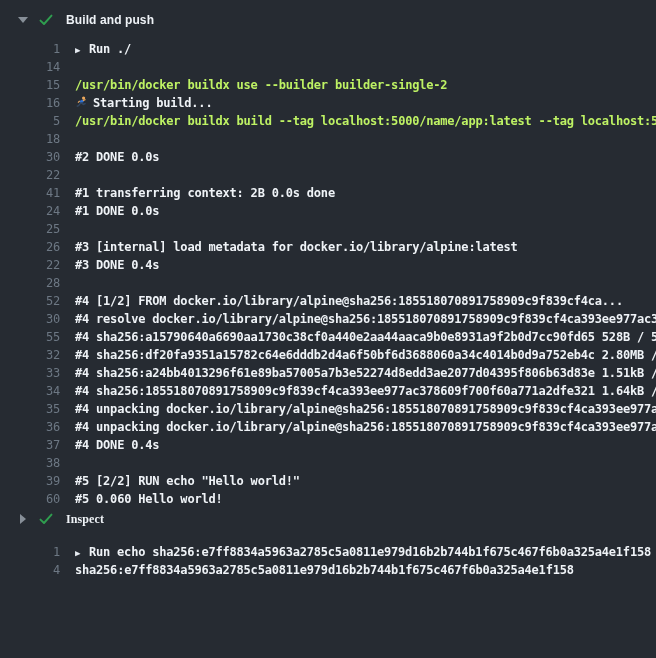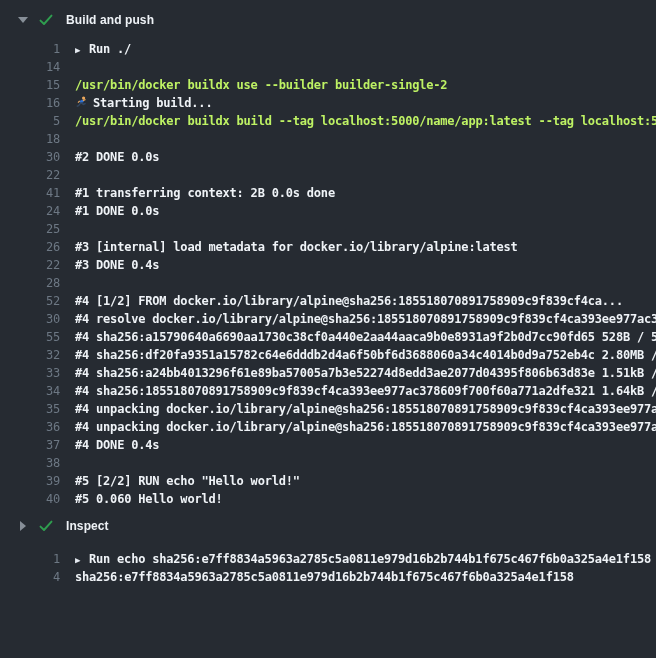--- a/index.html
+++ b/index.html
@@ -91,21 +91,21 @@
     font-size: 9px;
     color: #e6ebf1;
     cursor: pointer;
   }
   .emoji {
     display: inline-block;
     width: 14px;
     margin-right: 4px;
   }
   .emoji svg { vertical-align: -2px; }
-  .sec-inspect { margin-top: 8px; }
+  .sec-inspect { margin-top: 1px; font-family: Liberation Serif, serif; }
   .sec-digest { margin-top: 14px; }
 </style>
 </head>
 <body>
 
 <div class="viewer">
 
   <div class="section">
     <div class="sec-header">
       <span class="chev chev-down">
@@ -144,21 +144,21 @@
         <div class="log-line"><span class="line-num">30</span><span class="line-text">#4 resolve docker.io/library/alpine@sha256:185518070891758909c9f839cf4ca393ee977ac3</span></div>
         <div class="log-line"><span class="line-num">55</span><span class="line-text">#4 sha256:a15790640a6690aa1730c38cf0a440e2aa44aaca9b0e8931a9f2b0d7cc90fd65 528B / 5</span></div>
         <div class="log-line"><span class="line-num">32</span><span class="line-text">#4 sha256:df20fa9351a15782c64e6dddb2d4a6f50bf6d3688060a34c4014b0d9a752eb4c 2.80MB /</span></div>
         <div class="log-line"><span class="line-num">33</span><span class="line-text">#4 sha256:a24bb4013296f61e89ba57005a7b3e52274d8edd3ae2077d04395f806b63d83e 1.51kB /</span></div>
         <div class="log-line"><span class="line-num">34</span><span class="line-text">#4 sha256:185518070891758909c9f839cf4ca393ee977ac378609f700f60a771a2dfe321 1.64kB /</span></div>
         <div class="log-line"><span class="line-num">35</span><span class="line-text">#4 unpacking docker.io/library/alpine@sha256:185518070891758909c9f839cf4ca393ee977a</span></div>
         <div class="log-line"><span class="line-num">36</span><span class="line-text">#4 unpacking docker.io/library/alpine@sha256:185518070891758909c9f839cf4ca393ee977a</span></div>
         <div class="log-line"><span class="line-num">37</span><span class="line-text">#4 DONE 0.4s</span></div>
         <div class="log-line"><span class="line-num">38</span><span class="line-text"></span></div>
         <div class="log-line"><span class="line-num">39</span><span class="line-text">#5 [2/2] RUN echo "Hello world!"</span></div>
-        <div class="log-line"><span class="line-num">40</span><span class="line-text">#5 0.060 Hello world!</span></div>
+        <div class="log-line"><span class="line-num">60</span><span class="line-text">#5 0.060 Hello world!</span></div>
       </div>
   </div>
 
   <div class="section sec-inspect">
     <div class="sec-header">
       <span class="chev chev-right">
           <i></i>
         </span>
       <span class="check">
         <svg width="16" height="16" viewBox="0 0 16 16" fill="none">

